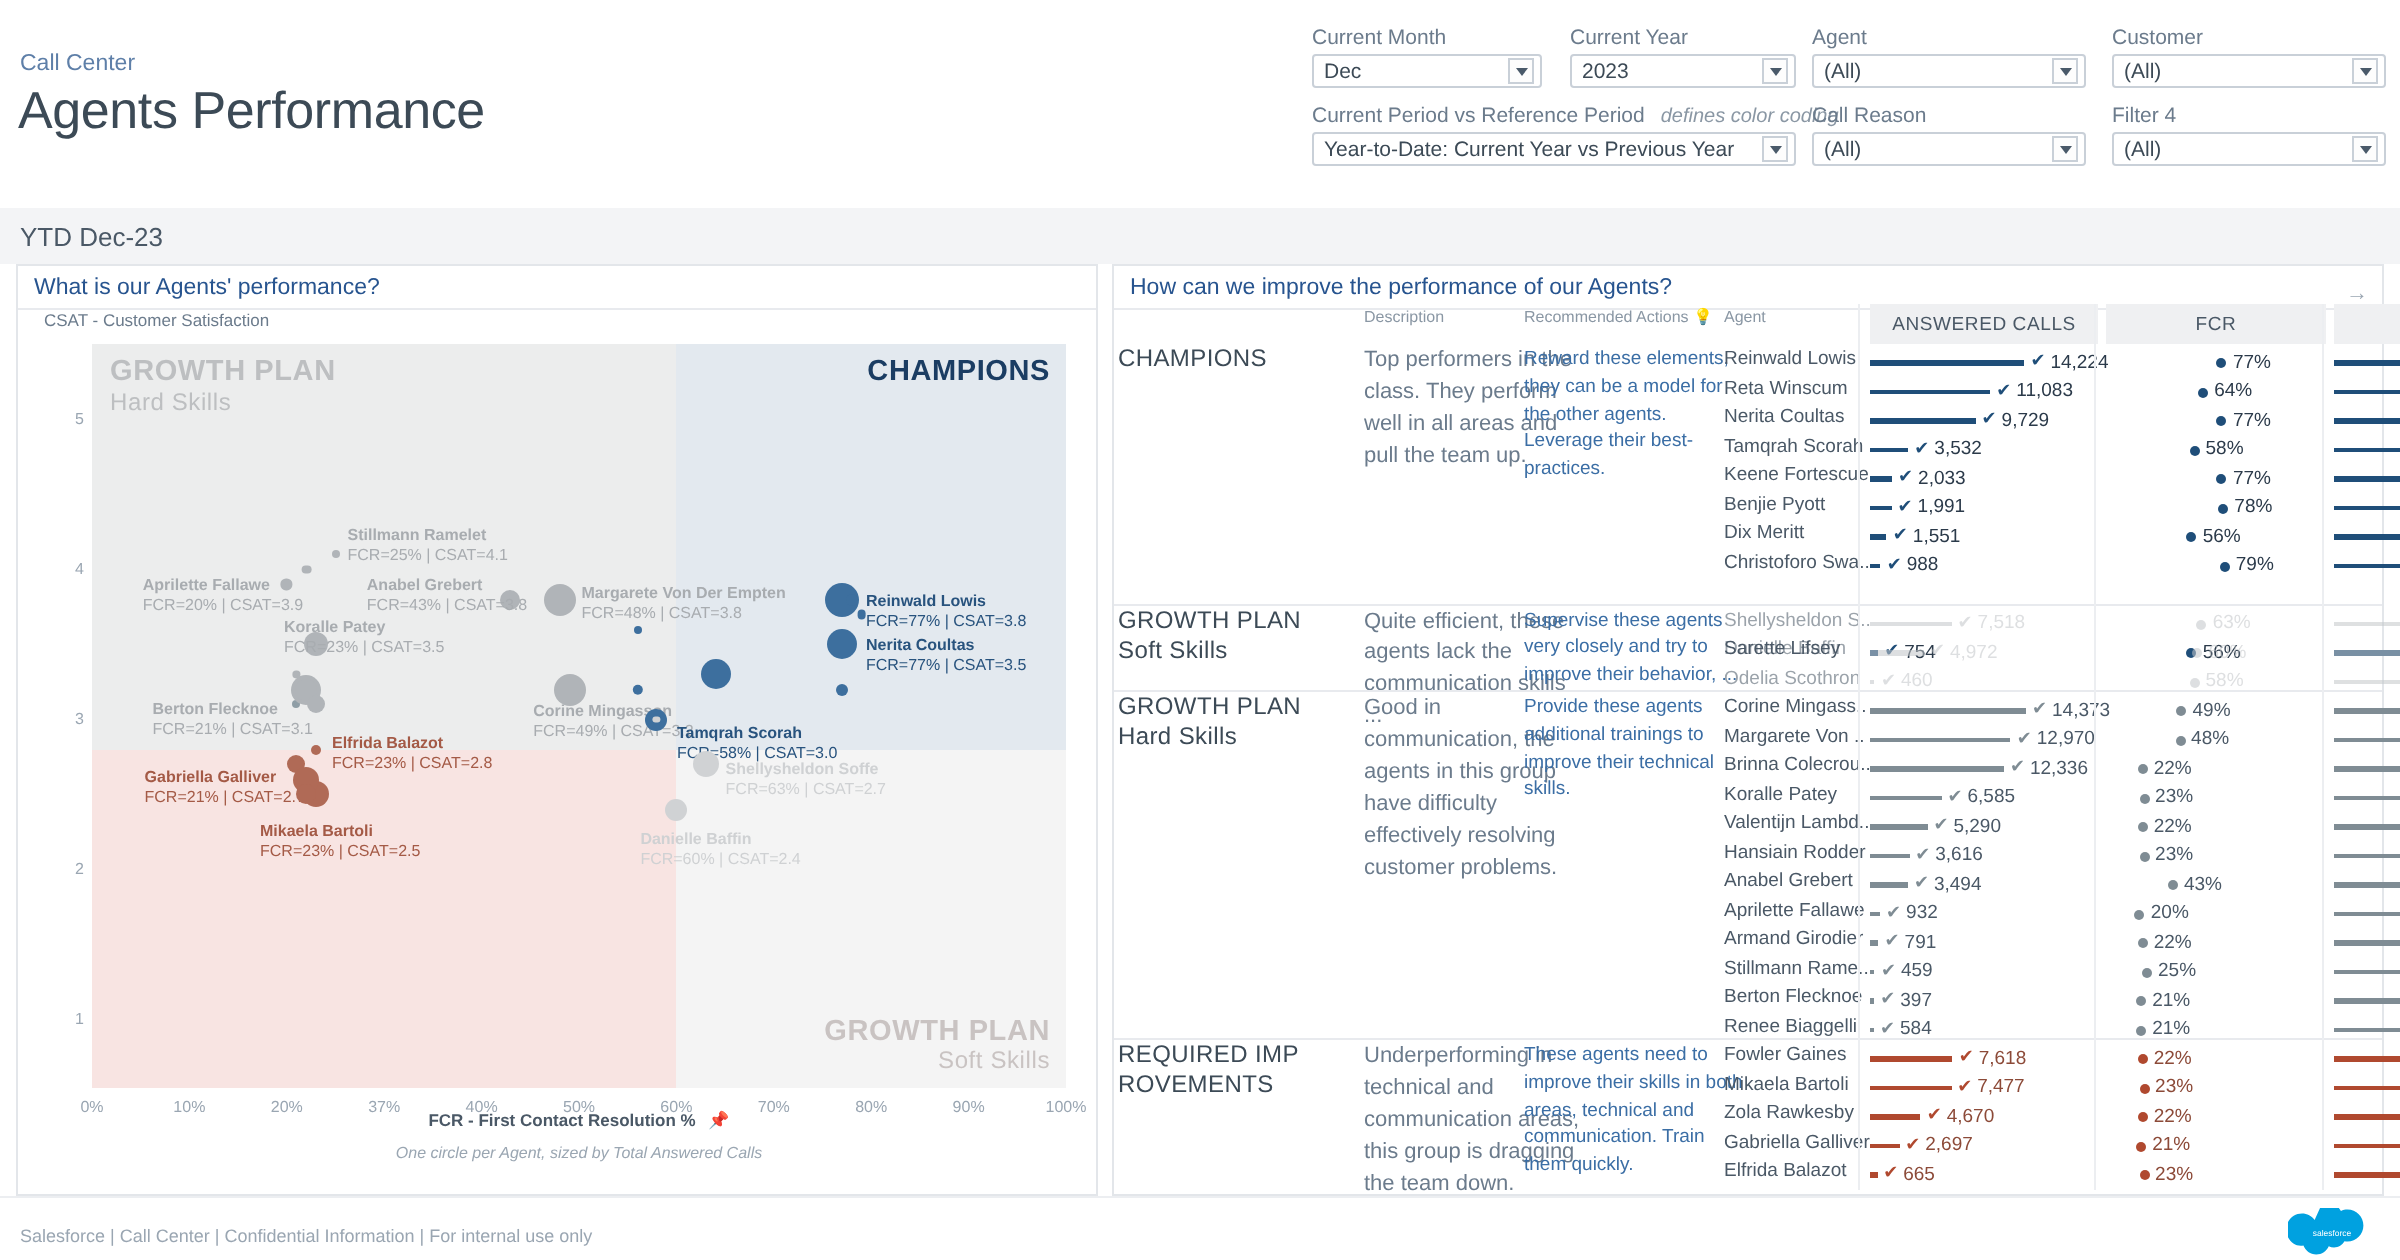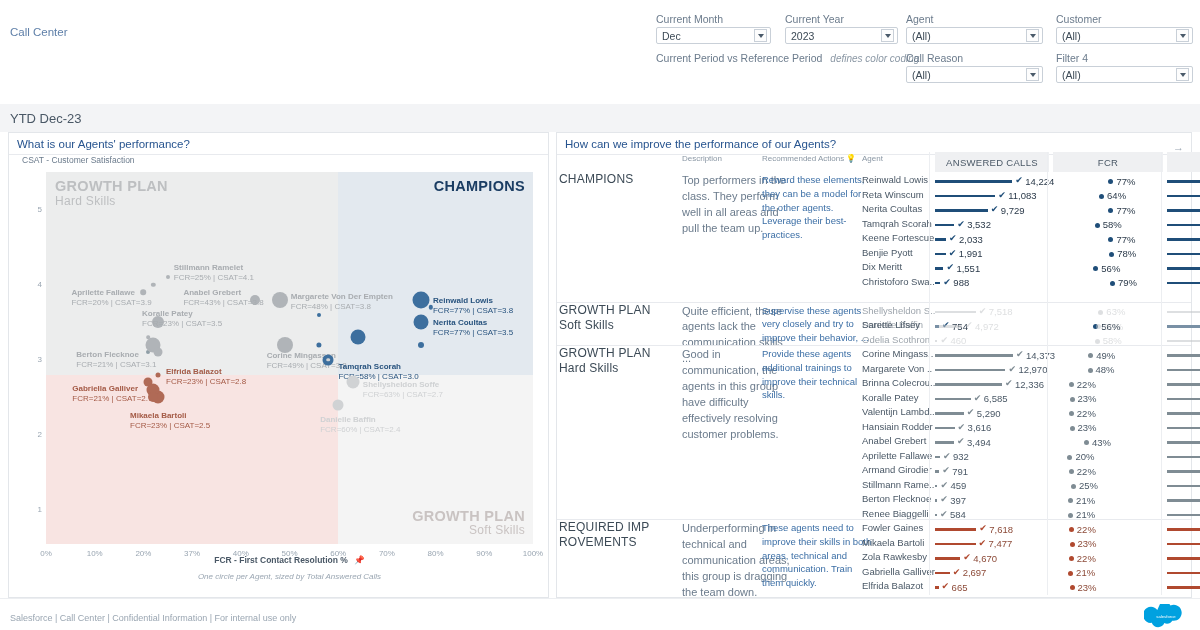--- a/index.html
+++ b/index.html
@@ -100,20 +100,21 @@
   
   .footer { position:absolute; left:0; bottom:0; width:1200px; height:32px; border-top:1px solid #eceef1; background:#fff;}
   .foot-txt { position:absolute; left:10px; top:613px; font-size:9px; color:#9aa6b2;}
   .sf-logo { position:absolute; right:12px; top:604px; width:44px; height:24px; }
 </style>
 </head>
 <body>
 
 <div class="topbar">
   <div class="crumb">Call Center</div>
+  <div class="page-title">Agents Performance</div>
   <div id="filters-root">
       <div class="flt" style="left: 656px; top: 13px; width: 115px;">
         <span class="lbl">Current Month</span>
         <div class="sel">
           <span class="val">Dec</span>
           <span class="caret">
             <i></i>
           </span>
         </div>
       </div>
@@ -139,20 +140,26 @@
         <span class="lbl">Customer</span>
         <div class="sel">
           <span class="val">(All)</span>
           <span class="caret">
             <i></i>
           </span>
         </div>
       </div>
       <div class="flt" style="left: 656px; top: 52px; width: 242px;">
         <span class="lbl">Current Period vs Reference Period<span class="note">defines color coding</span></span>
+        <div class="sel">
+          <span class="val">Year-to-Date: Current Year vs Previous Year</span>
+          <span class="caret">
+            <i></i>
+          </span>
+        </div>
       </div>
       <div class="flt" style="left: 906px; top: 52px; width: 137px;">
         <span class="lbl">Call Reason</span>
         <div class="sel">
           <span class="val">(All)</span>
           <span class="caret">
             <i></i>
           </span>
         </div>
       </div>

